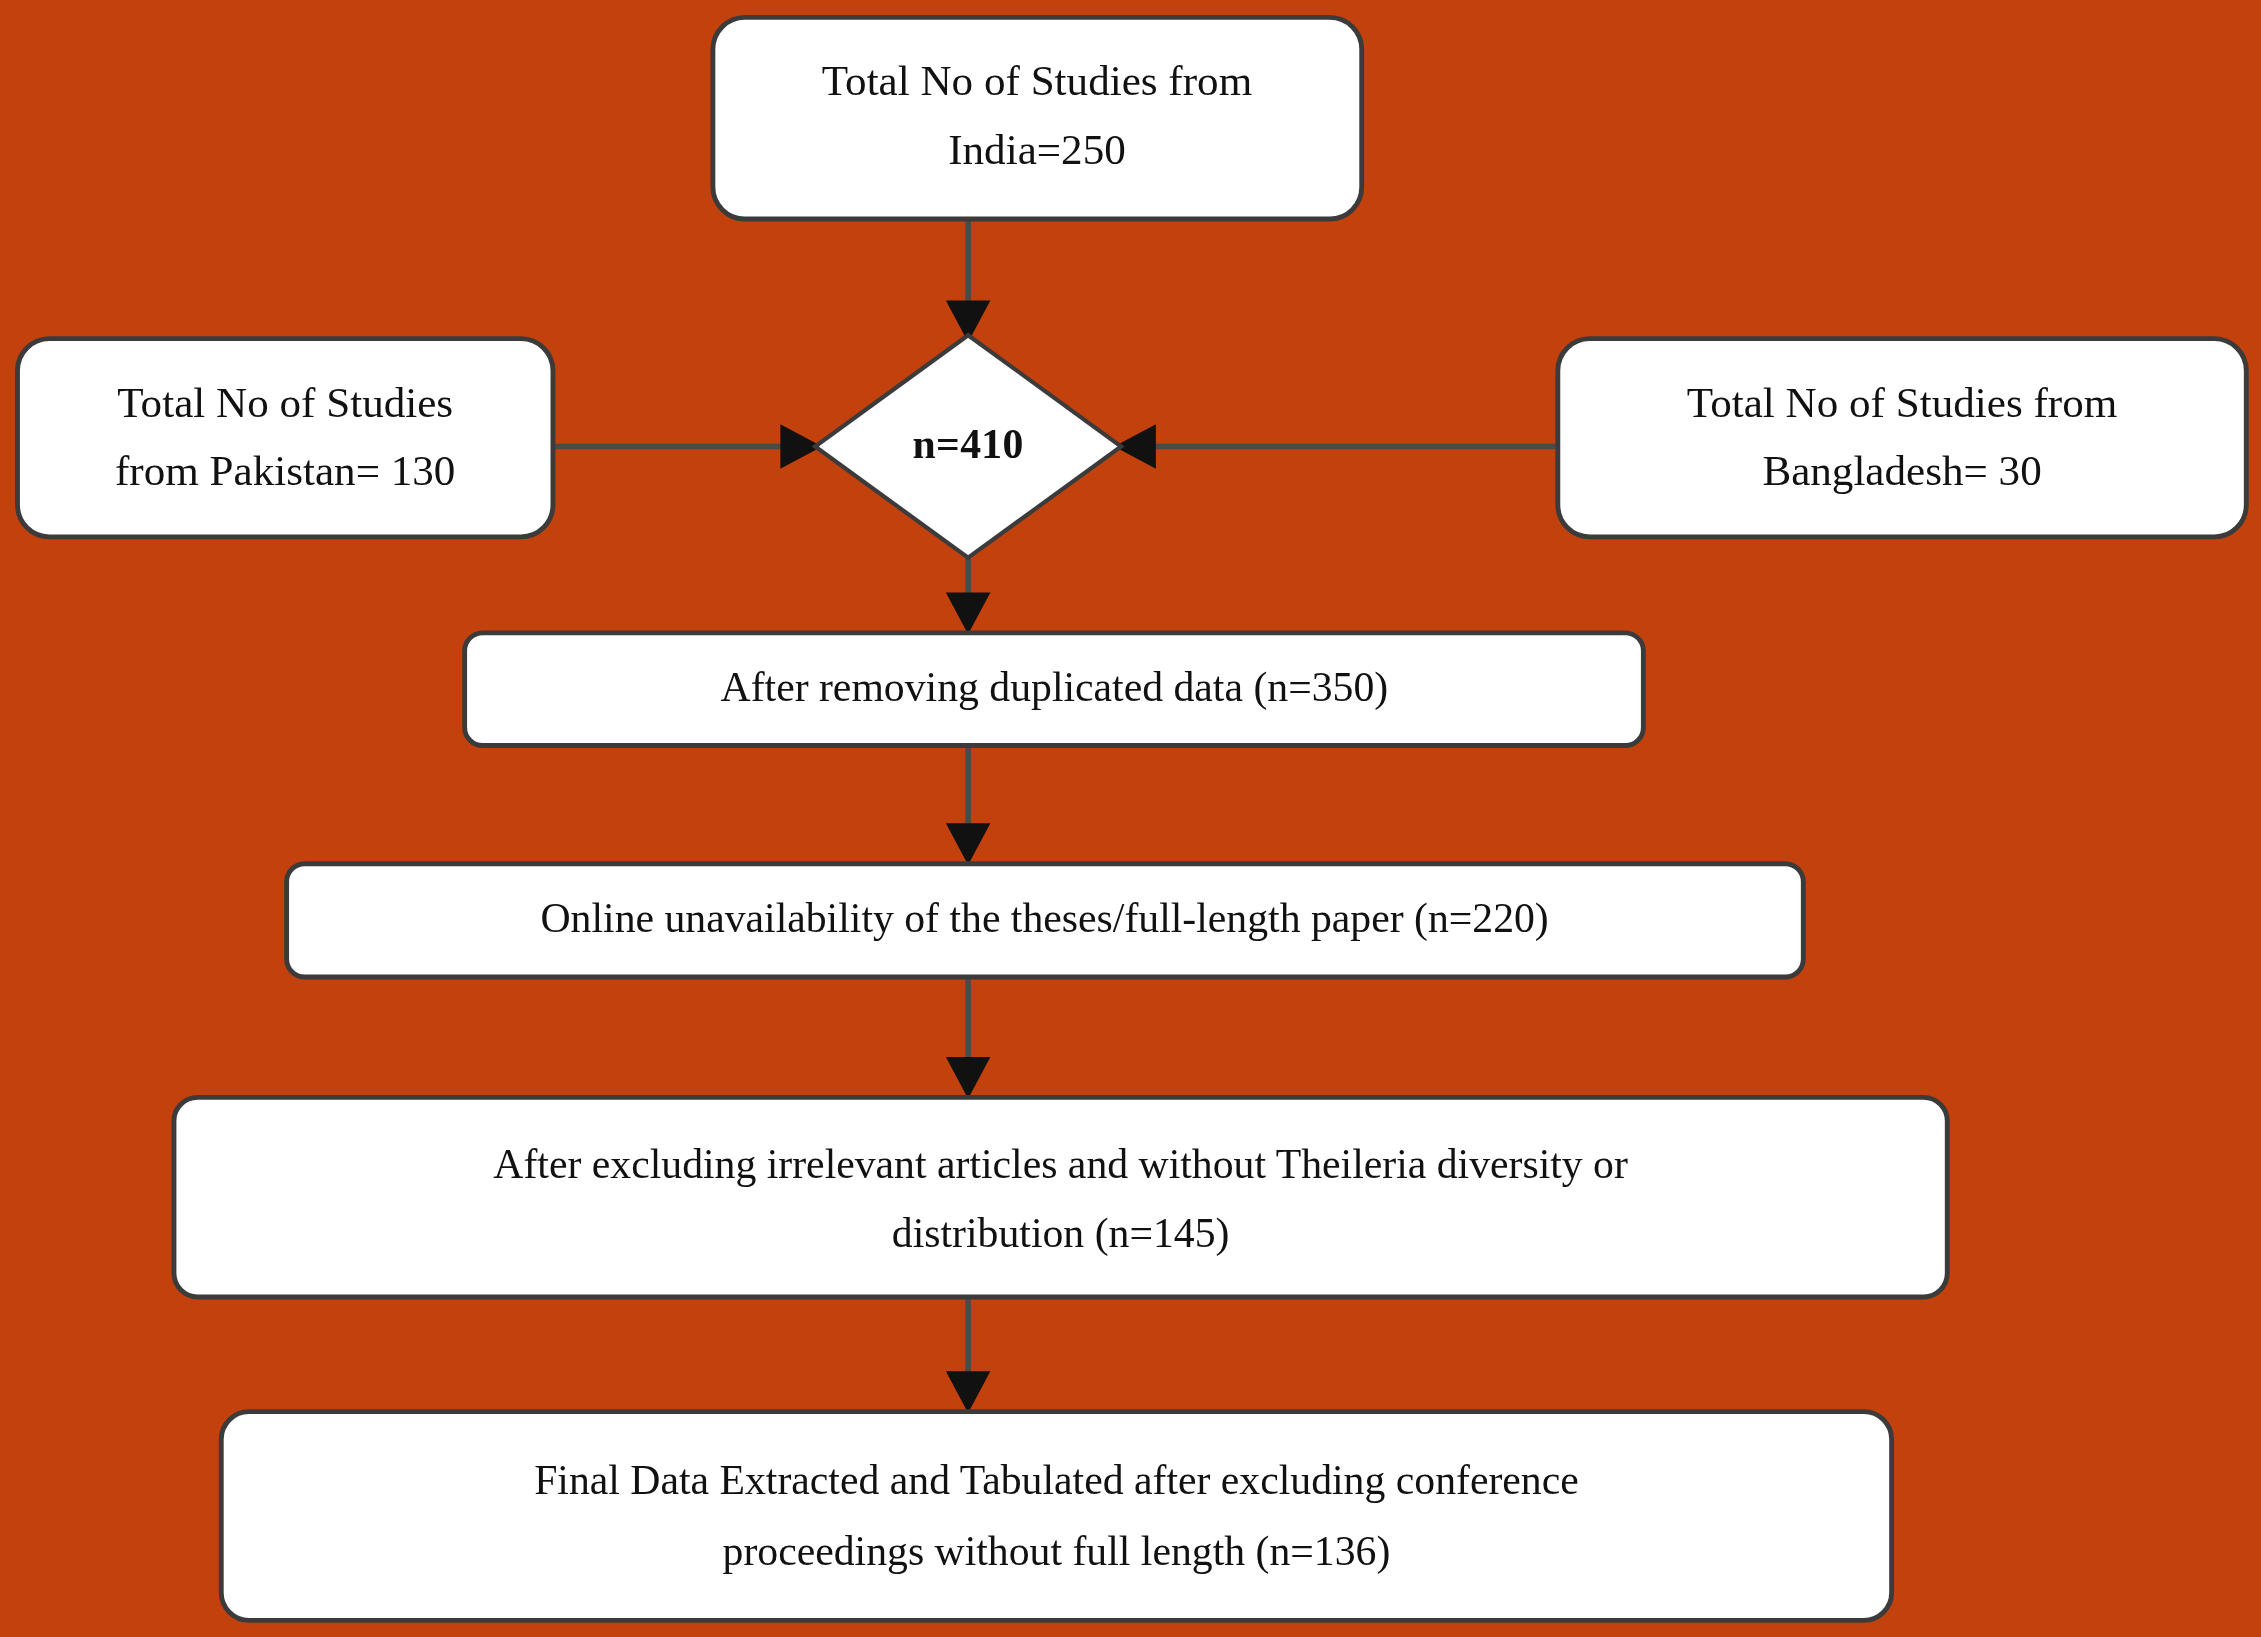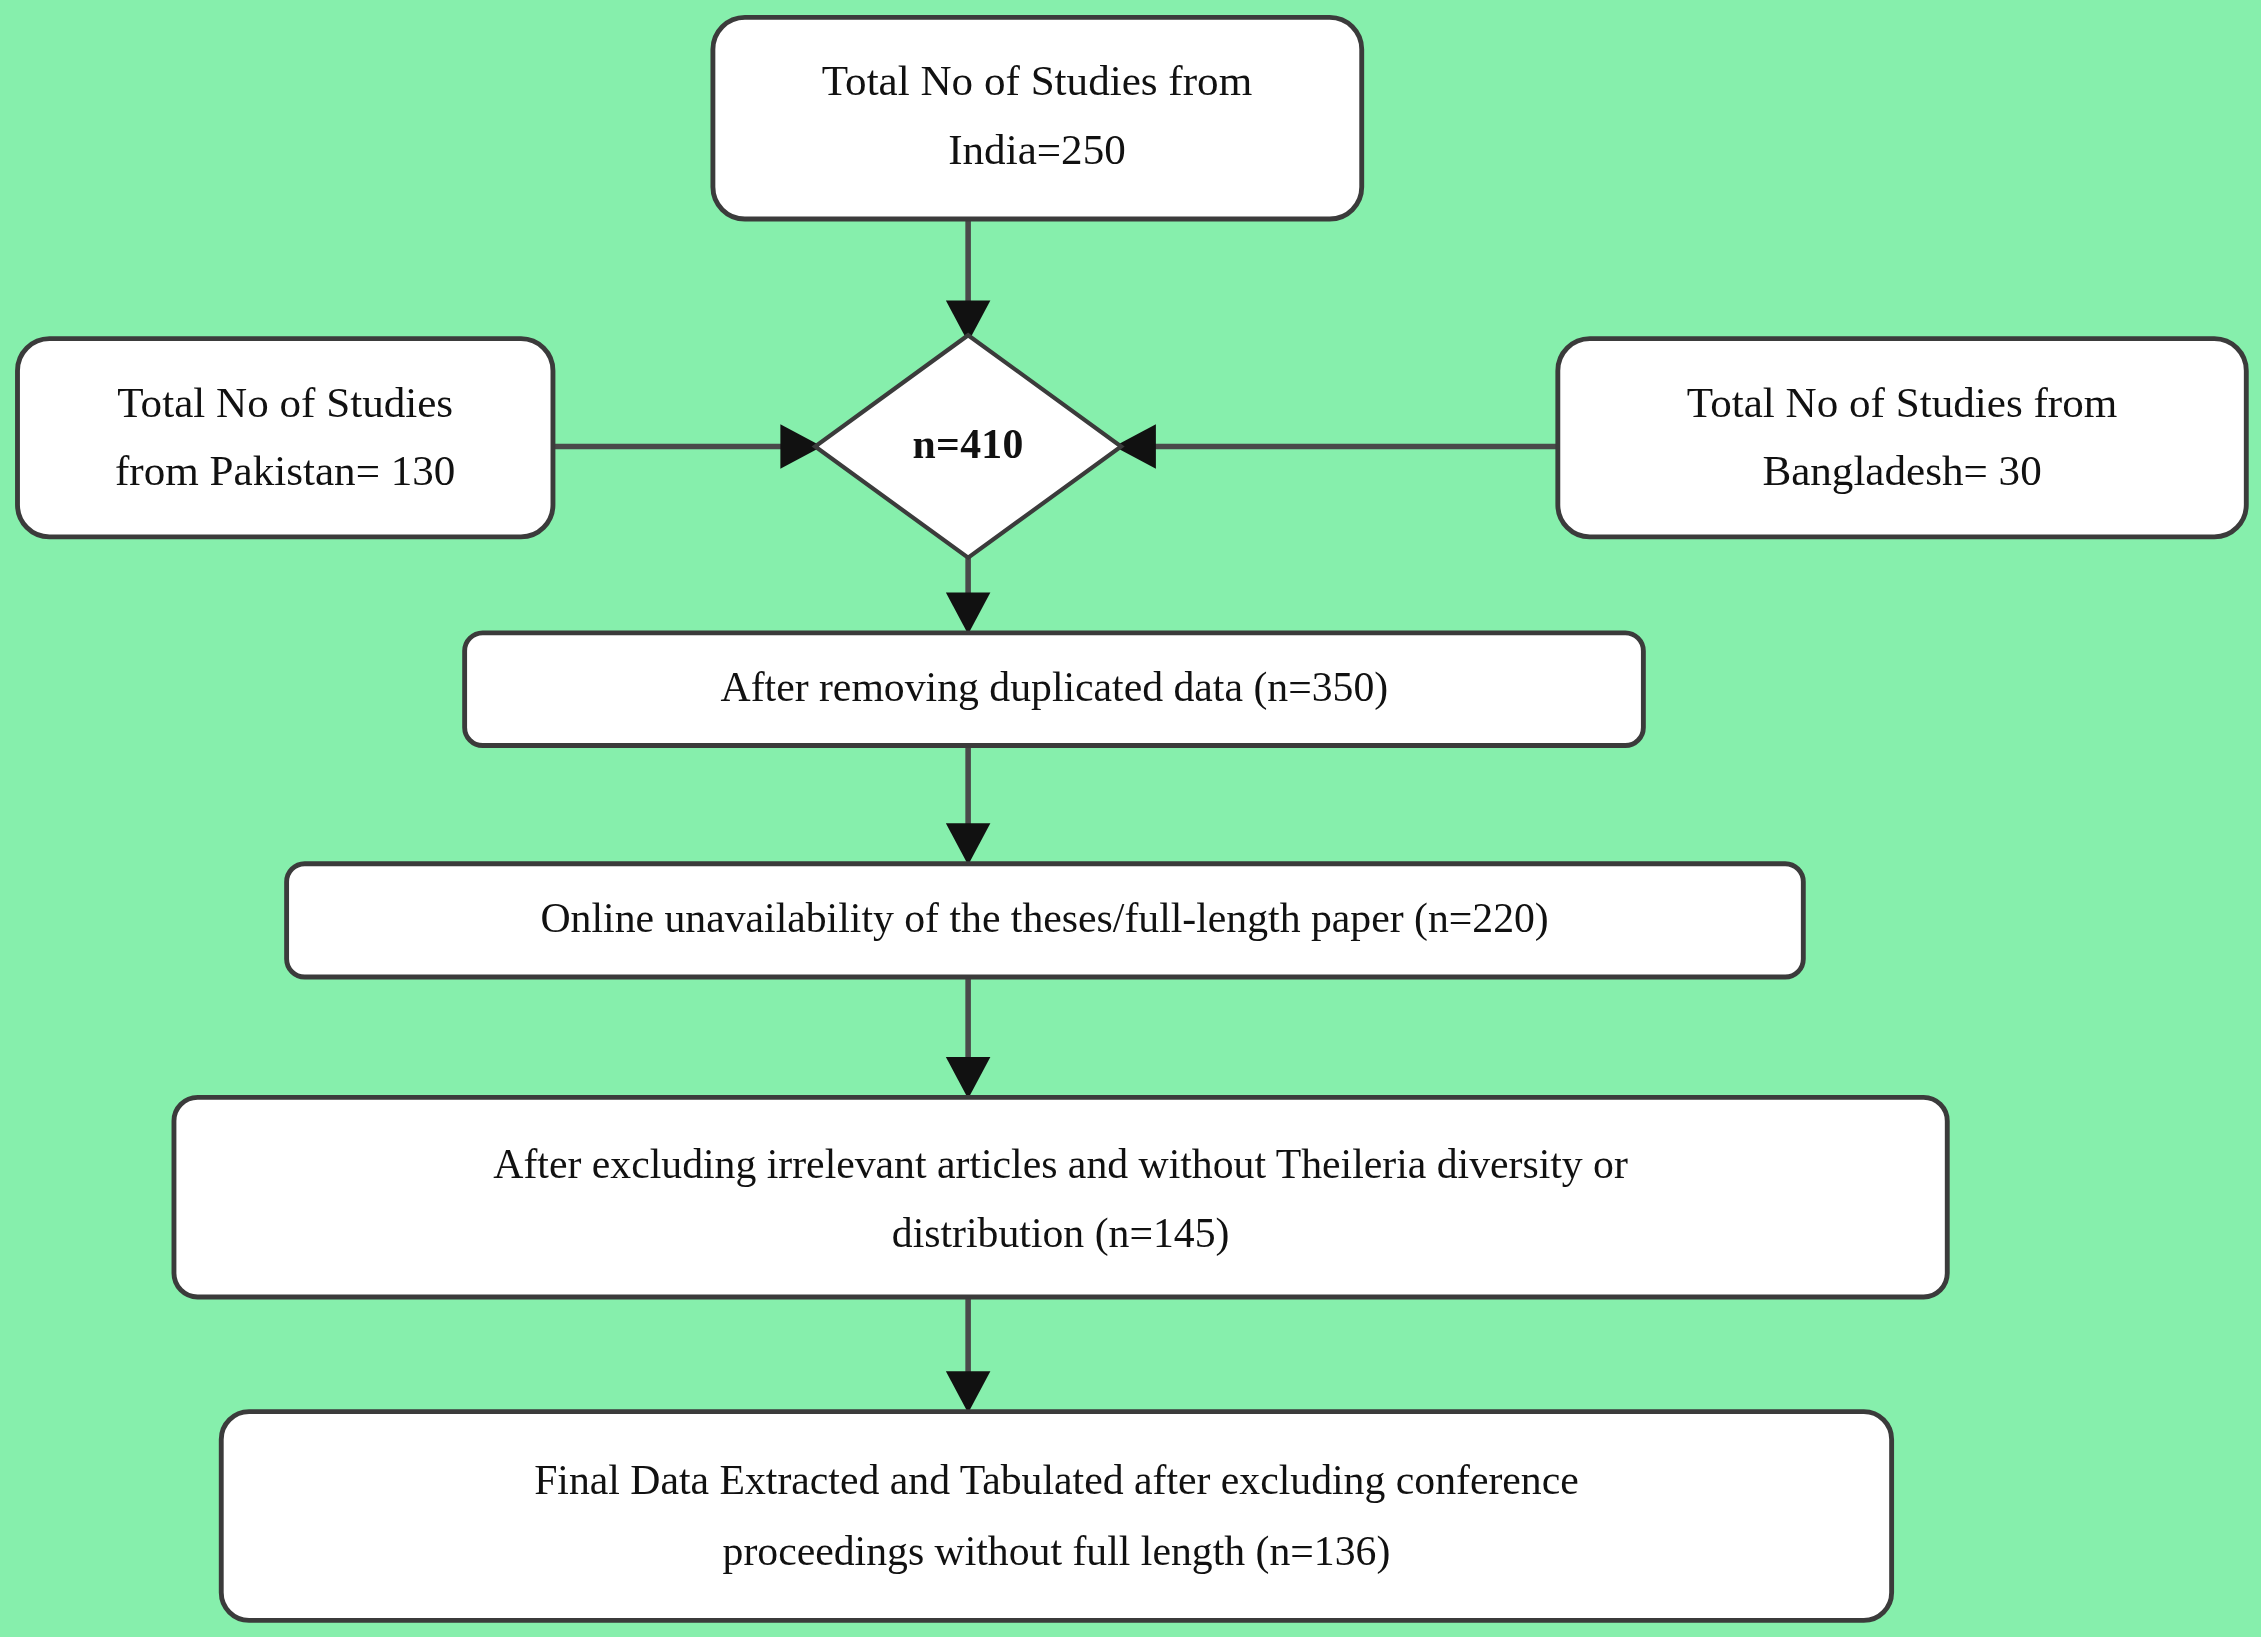--- a/index.html
+++ b/index.html
@@ -10,21 +10,21 @@
   body {
     width: 2261px;
     height: 1637px;
     font-family: "Liberation Serif", "DejaVu Serif", serif;
     overflow: hidden;
   }
   #flowchart-root {
     position: relative;
     width: 2261px;
     height: 1637px;
-    background: #86efac;
+    background: #c2410c;
   }
   svg#flow-svg {
     position: absolute;
     top: 0;
     left: 0;
     width: 2261px;
     height: 1637px;
   }
   .node-shape {
     fill: #ffffff;

